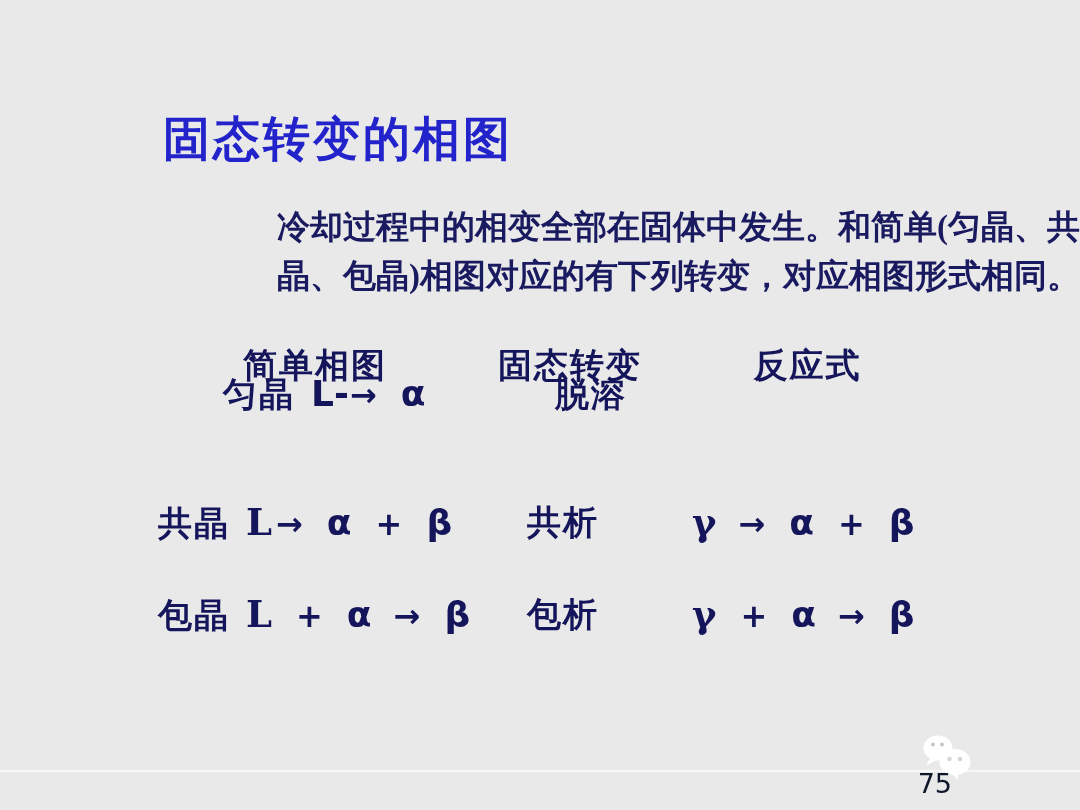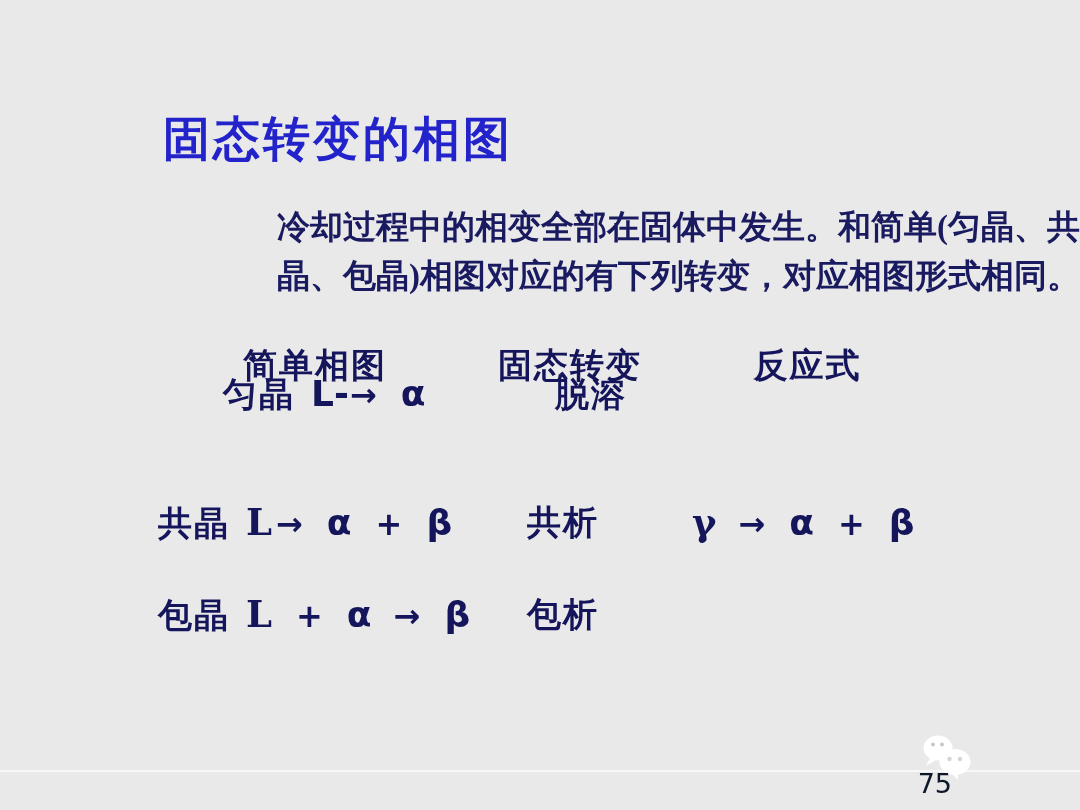--- a/index.html
+++ b/index.html
@@ -143,20 +143,21 @@
 
     <div class="t-row t-row-1">
       <div class="cell col-simple formula-cell"><span class="tok cn">共晶</span><span class="tok Lserif">L</span><span class="tok arrow">→</span><span class="tok greek">α</span><span class="tok plus">+</span><span class="tok greek">β</span></div>
       <div class="cell col-transform">共析</div>
       <div class="cell col-reaction formula-cell"><span class="tok gamma">γ</span><span class="tok arrow">→</span><span class="tok greek">α</span><span class="tok plus">+</span><span class="tok greek">β</span></div>
     </div>
 
     <div class="t-row t-row-2">
       <div class="cell col-simple formula-cell"><span class="tok cn">包晶</span><span class="tok Lserif">L</span><span class="tok plus">+</span><span class="tok greek">α</span><span class="tok arrow">→</span><span class="tok greek">β</span></div>
       <div class="cell col-transform">包析</div>
+      <div class="cell col-reaction formula-cell"><span class="tok gamma">γ</span><span class="tok plus">+</span><span class="tok greek">α</span><span class="tok arrow">→</span><span class="tok greek">β</span></div>
     </div>
 
   </div>
 
   <div class="footer-divider"></div>
 
   <div class="footer">
     <div class="brand-row">
       <svg class="wechat-icon" viewBox="0 0 54 50" xmlns="http://www.w3.org/2000/svg">
         <ellipse cx="18" cy="16" rx="14.5" ry="12.5" fill="#ffffff"></ellipse>

